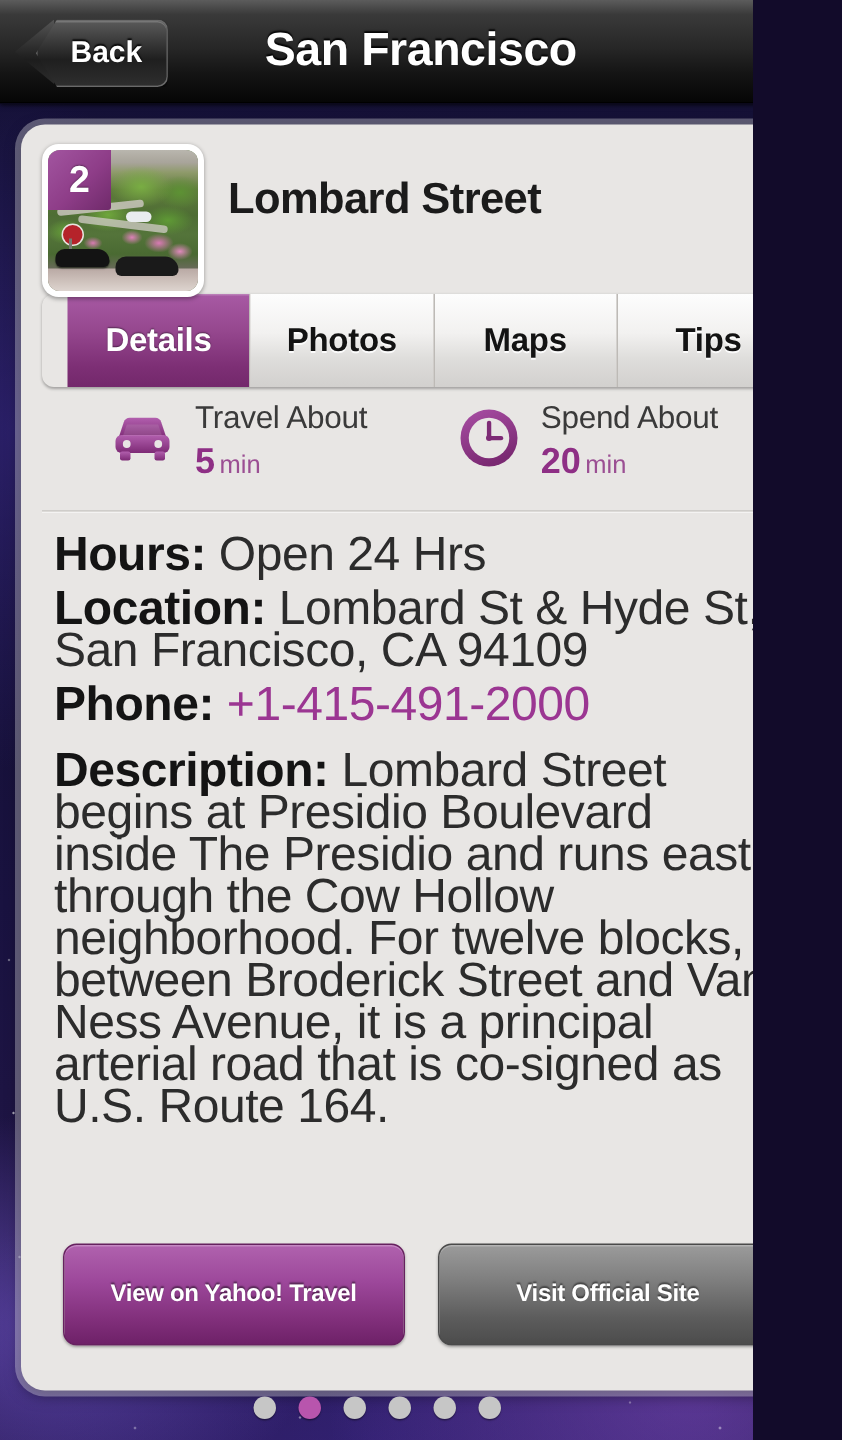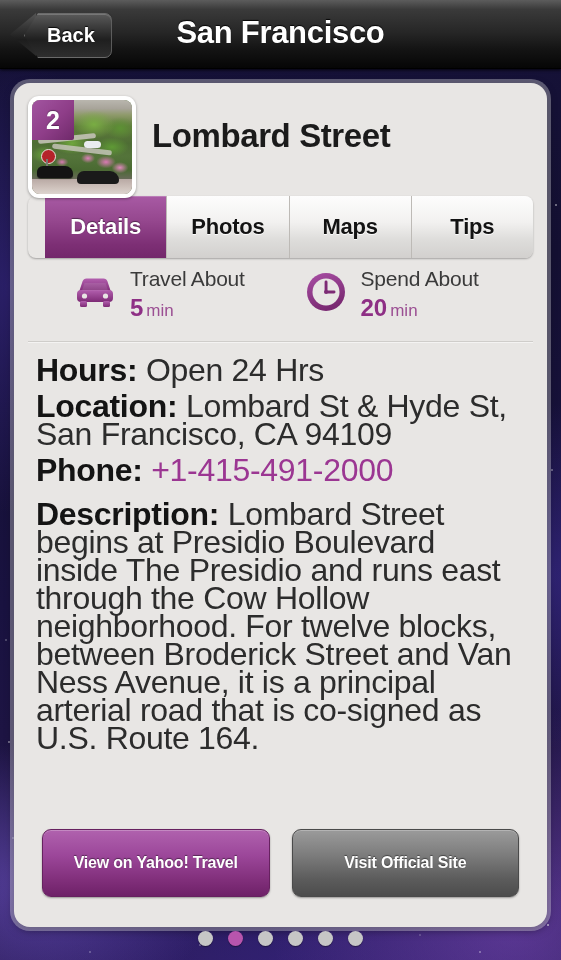--- a/index.html
+++ b/index.html
@@ -8,21 +8,21 @@
   }
   body {
     width: 561px;
     height: 960px;
     overflow: hidden;
     font-family: "Liberation Sans", sans-serif;
     background: #120b2a;
   }
   #app {
     position: relative;
-    width: 561px;
+    width: 502px;
     height: 960px;
     overflow: hidden;
   }
 
   
   .bg {
     position: absolute;
     inset: 0;
     background:
       radial-gradient(ellipse 260px 200px at 6% 92%, rgba(125,95,220,0.55), rgba(125,95,220,0) 70%),
@@ -244,21 +244,21 @@
     color: #fff;
     font-size: 25px;
     font-weight: bold;
     border-bottom-right-radius: 2px;
     text-shadow: 0 -1px 1px rgba(0,0,0,0.35);
     box-sizing: border-box;
   }
   .poi-title {
     margin: 21px 0 0 16px;
     color: #1b1b1b;
-    font-size: 33px;
+    font-size: 29px;
     font-weight: bold;
     letter-spacing: -0.4px;
   }
 
   
   .tabs {
     display: flex;
     margin: 0 14px;
     height: 62px;
     border-radius: 8px;

